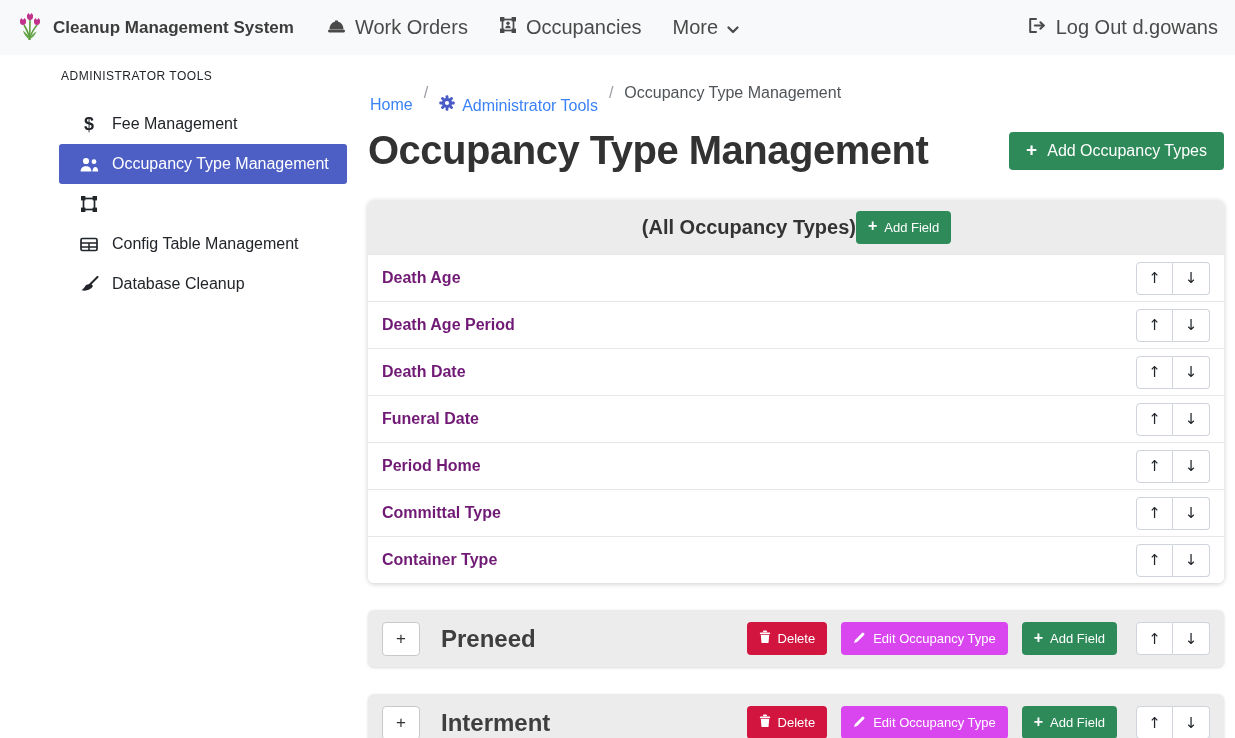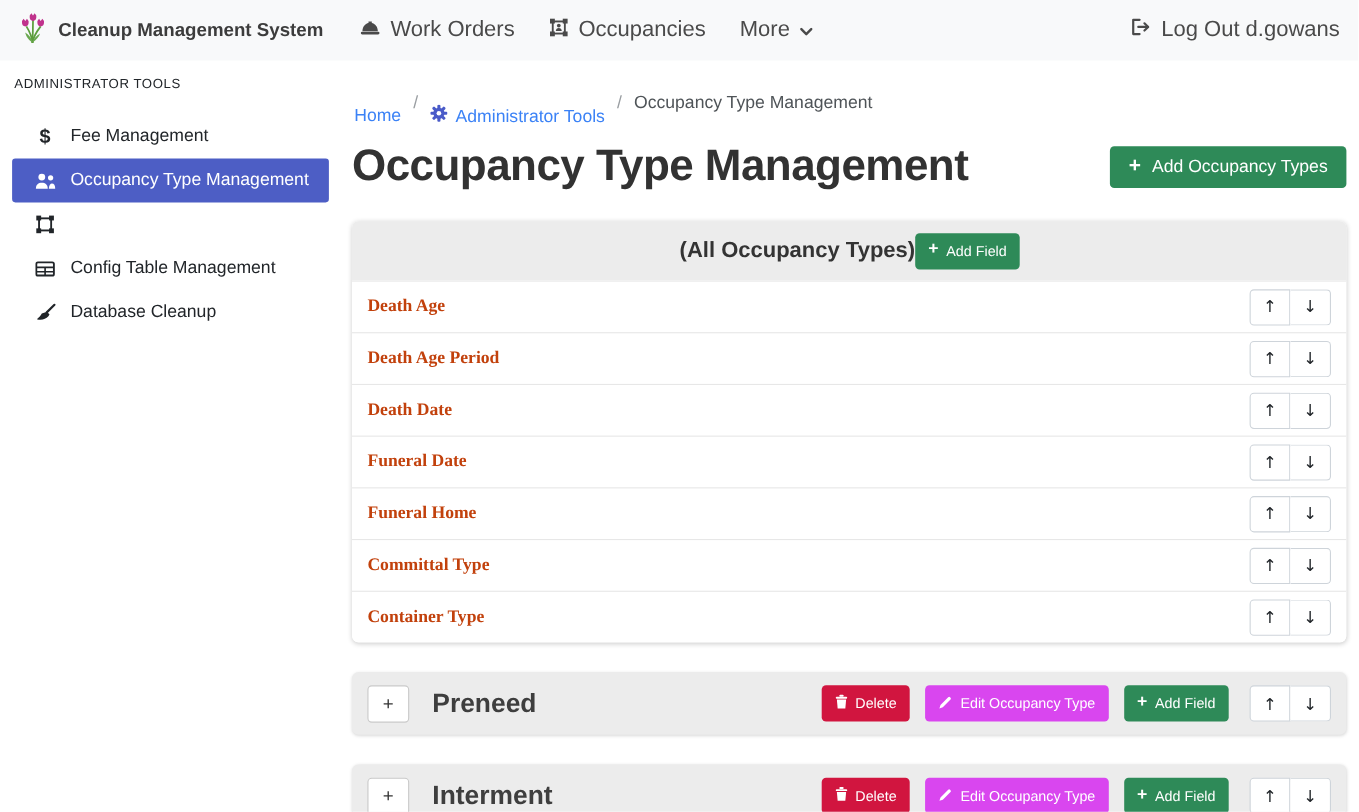--- a/index.html
+++ b/index.html
@@ -20,21 +20,21 @@
   .brand { display: flex; align-items: center; gap: 10px; cursor: pointer; }
   .brand-text { font-size: 17px; font-weight: 700; color: #3c3c3c; }
   .nav-links { display: flex; align-items: center; gap: 31px; margin-left: 33px; }
   .nav-link {
     display: flex; align-items: center; gap: 9px;
     font-size: 20px; color: #4a4a4a; cursor: pointer; text-decoration: none;
   }
   .nav-link svg { flex-shrink: 0; }
   .logout { margin-left: auto; }
   
-  .layout { display: flex; height: 683px; }
+  .layout { display: flex; height: 683px; padding-left: 48px; }
   .sidebar { width: 310px; flex-shrink: 0; padding: 9px 11px 0 11px; }
   .sidebar-heading {
     font-size: 12px; letter-spacing: .5px; color: #212529; padding: 5px 0 0 2px;
   }
   .side-list { margin-top: 21px; }
   .side-item {
     height: 40px; display: flex; align-items: center;
     padding-left: 18px; border-radius: 3px;
     font-size: 16px; color: #212529; cursor: pointer;
   }
@@ -71,21 +71,21 @@
     background: #ececec; height: 54px;
     display: flex; align-items: center; justify-content: center;
     padding: 0 20px 0 21px;
   }
   .card-title { font-size: 20px; font-weight: 600; color: #333; }
   .field-row {
     height: 47px; background: #fff;
     display: flex; align-items: center; justify-content: space-between;
     padding: 0 14px; border-top: 1px solid #e7e7e7;
   }
-  .field-link { font-size: 16px; font-weight: 700; color: #c2410c; text-decoration: none; cursor: pointer; font-family: Liberation Serif, serif; }
+  .field-link { font-size: 16px; font-weight: 700; color: #701a75; text-decoration: none; cursor: pointer; }
   .arrow-group { display: flex; }
   .arrow-btn {
     width: 37px; height: 33px; background: #fff;
     border: 1px solid #ced4da; color: #212529; font-size: 15px;
     display: flex; align-items: center; justify-content: center; cursor: pointer;
     font-family: "DejaVu Sans", sans-serif;
   }
   .arrow-btn.up { border-radius: 4px 0 0 4px; }
   .arrow-btn.down { border-radius: 0 4px 4px 0; border-left: none; }
   
@@ -299,21 +299,21 @@
         </div>
       </div>
       <div class="field-row">
         <a class="field-link">Funeral Date</a>
         <div class="arrow-group">
           <button class="arrow-btn up">↑</button>
           <button class="arrow-btn down">↓</button>
         </div>
       </div>
       <div class="field-row">
-        <a class="field-link">Funeral Home</a>
+        <a class="field-link">Period Home</a>
         <div class="arrow-group">
           <button class="arrow-btn up">↑</button>
           <button class="arrow-btn down">↓</button>
         </div>
       </div>
       <div class="field-row">
         <a class="field-link">Committal Type</a>
         <div class="arrow-group">
           <button class="arrow-btn up">↑</button>
           <button class="arrow-btn down">↓</button>

